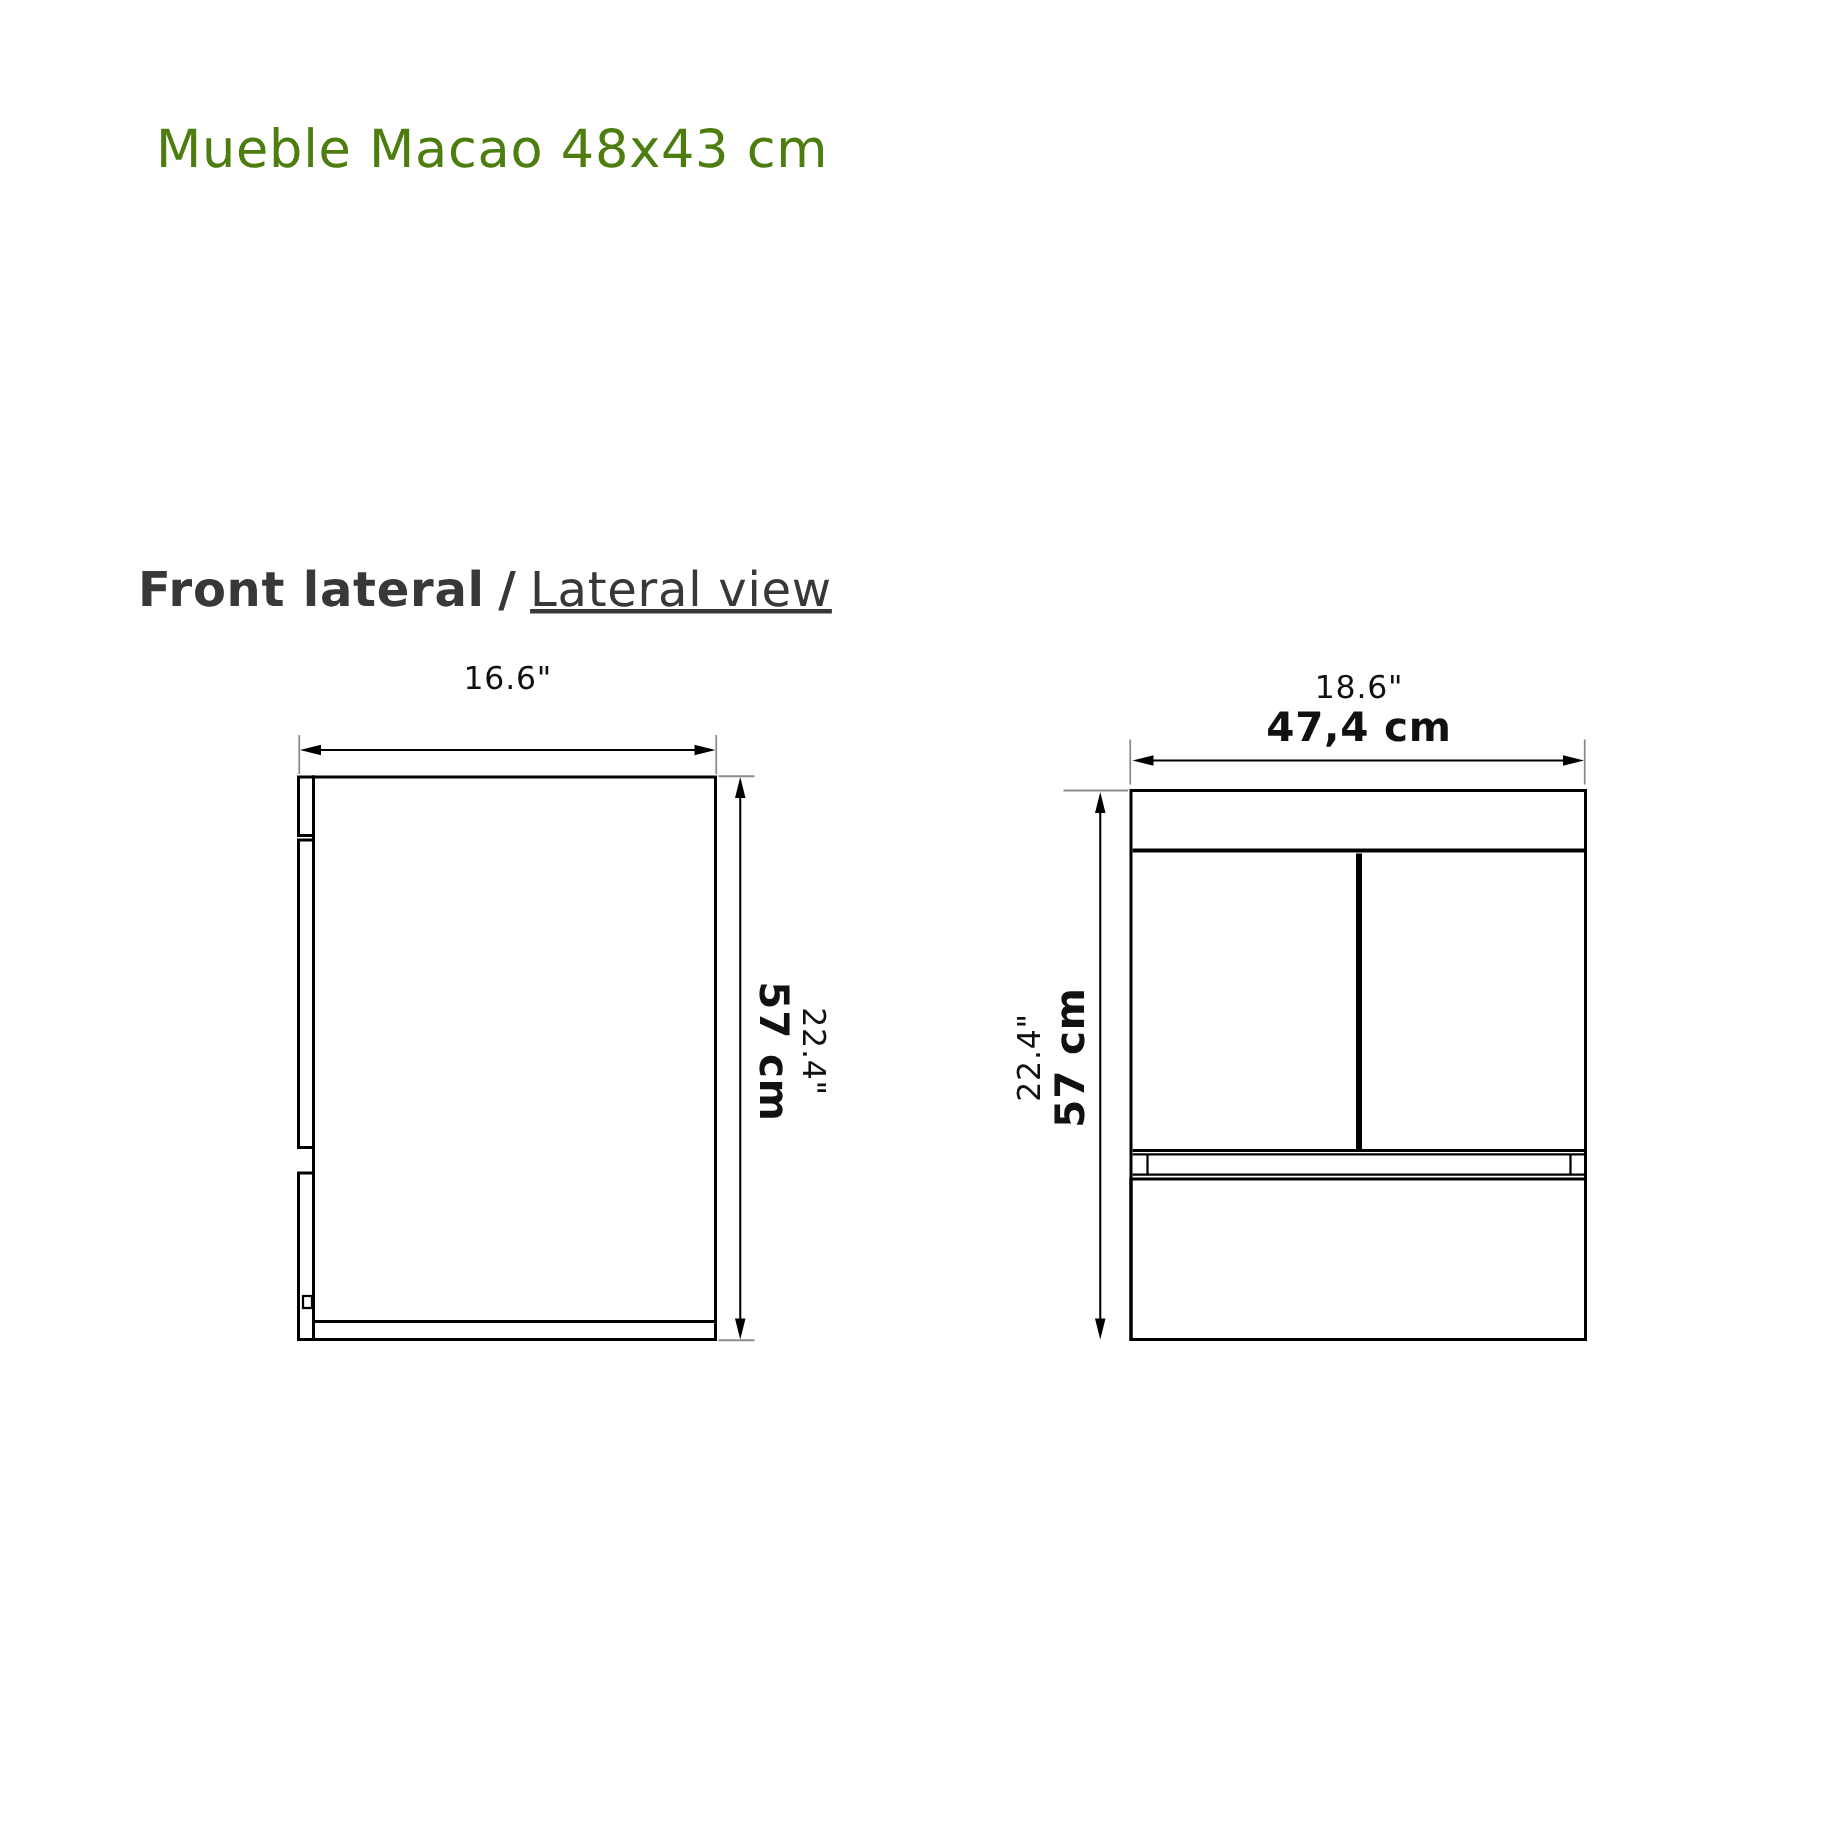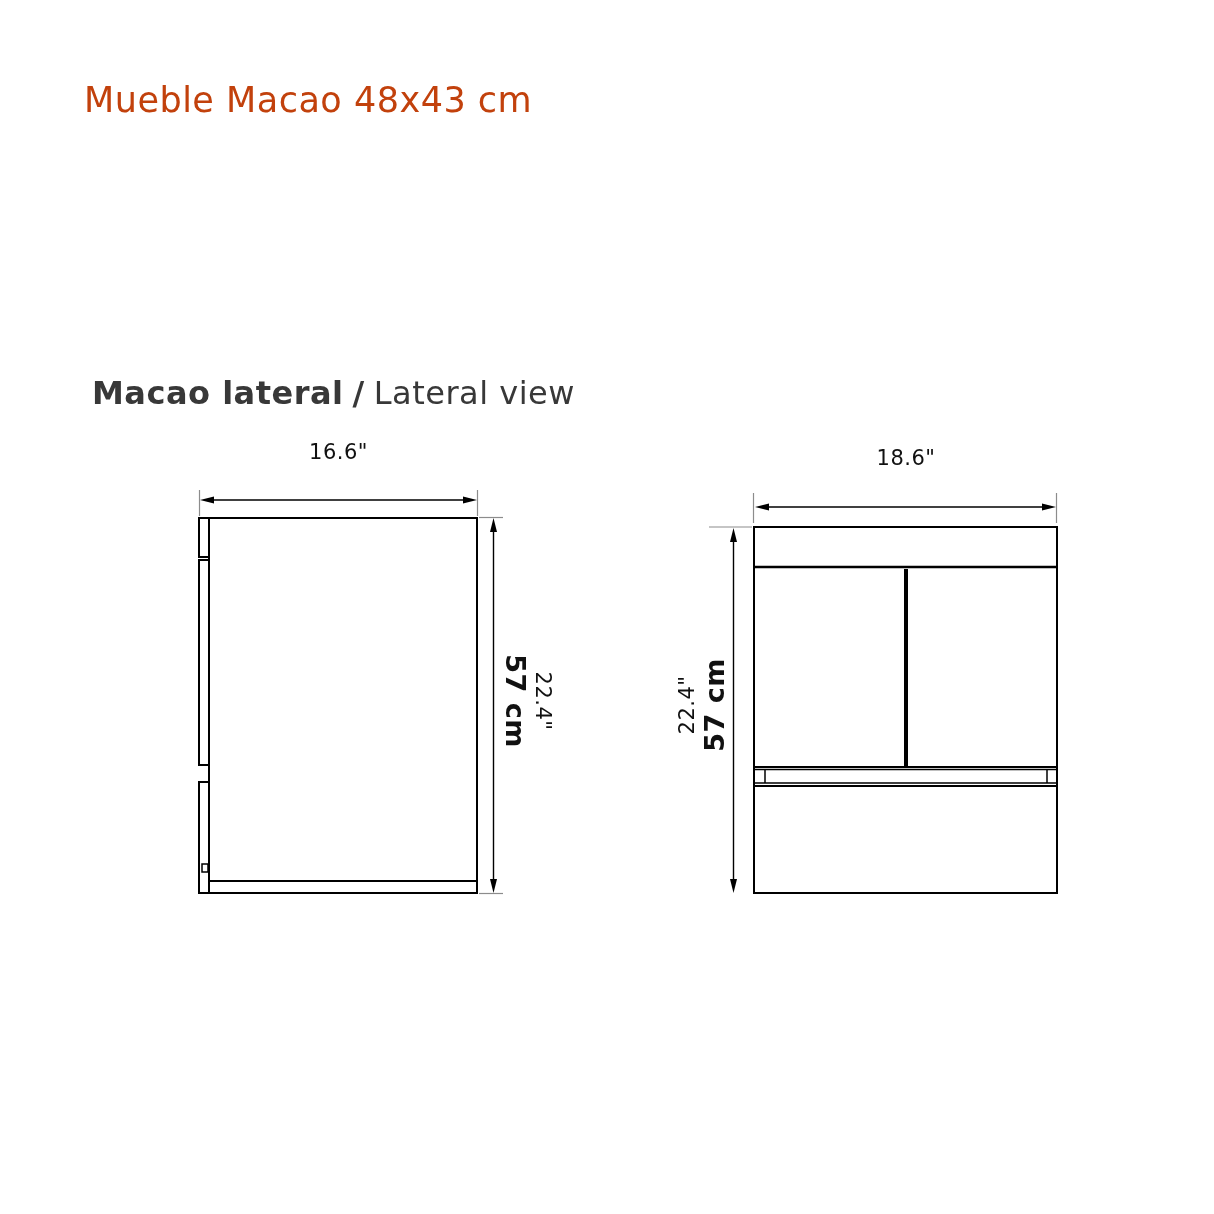--- a/index.html
+++ b/index.html
@@ -11,32 +11,32 @@
   }
   *{margin:0;padding:0;box-sizing:border-box;}
   body{
     width:1214px;height:1214px;
     background:var(--background);
     font-family:"DejaVu Sans","Liberation Sans",sans-serif;
     position:relative;overflow:hidden;
   }
   .canvas{position:absolute;inset:0;}
   .page-title{
-    position:absolute;left:84px;top:80px;
-    font-size:35px;font-weight:400;color:#c2410c;
+    position:absolute;left:104px;top:80px;
+    font-size:35px;font-weight:400;color:#4d7c0f;
     letter-spacing:0.5px;white-space:nowrap;
   }
   .view-heading{
     position:absolute;top:374px;
     font-size:32px;color:var(--heading);
     white-space:nowrap;letter-spacing:0.5px;
   }
   .view-heading .hb{font-weight:700;}
   .view-heading .hsep{font-weight:700;margin:0 9px;}
-  .view-heading .hr{font-weight:400;}
+  .view-heading .hr{font-weight:400;text-decoration:underline;}
   svg.linework{position:absolute;left:0;top:0;}
   .st{stroke:var(--line);fill:none;}
   .w2{stroke-width:2px;}
   .w25{stroke-width:2.6px;}
   .w15{stroke-width:1.5px;}
   .w4{stroke-width:4px;}
   .dim{stroke:var(--line);stroke-width:1.4px;fill:none;}
   .ext{stroke:var(--extension);stroke-width:1.2px;fill:none;}
   .ah{fill:var(--line);stroke:none;}
   .dim-labels{
@@ -51,21 +51,21 @@
   .rot-ccw{transform:translate(-50%,-50%) rotate(-90deg);}
 </style>
 </head>
 <body>
 
 <div class="canvas">
 
   <div class="page-title">Mueble Macao 48x43 cm</div>
 
   <div class="view-heading" style="left:92px;">
-    <span class="hb">Macao lateral</span><span class="hsep">/</span><span class="hr">Lateral view</span>
+    <span class="hb">Front lateral</span><span class="hsep">/</span><span class="hr">Lateral view</span>
   </div>
 
 
   <svg class="linework" width="1214" height="1214" viewBox="0 0 1214 1214">
 
     <g>
 
       <rect class="st w2" x="209" y="518" width="268" height="375"></rect>
 
       <line class="st w2" x1="210" y1="881" x2="476" y2="881"></line>
@@ -125,20 +125,21 @@
     <div class="dim-in">16.6"</div>
   </div>
 
   <div class="vlabels rot-cw" style="left:527px;top:701px;">
     <div class="dim-in">22.4"</div>
     <div class="dim-cm">57 cm</div>
   </div>
 
   <div class="dim-labels" style="left:755px;top:446px;width:302px;">
     <div class="dim-in">18.6"</div>
+    <div class="dim-cm">47,4 cm</div>
   </div>
 
   <div class="vlabels rot-ccw" style="left:702px;top:705px;">
     <div class="dim-in">22.4"</div>
     <div class="dim-cm">57 cm</div>
   </div>
 
 </div>
 
 </body></html>

